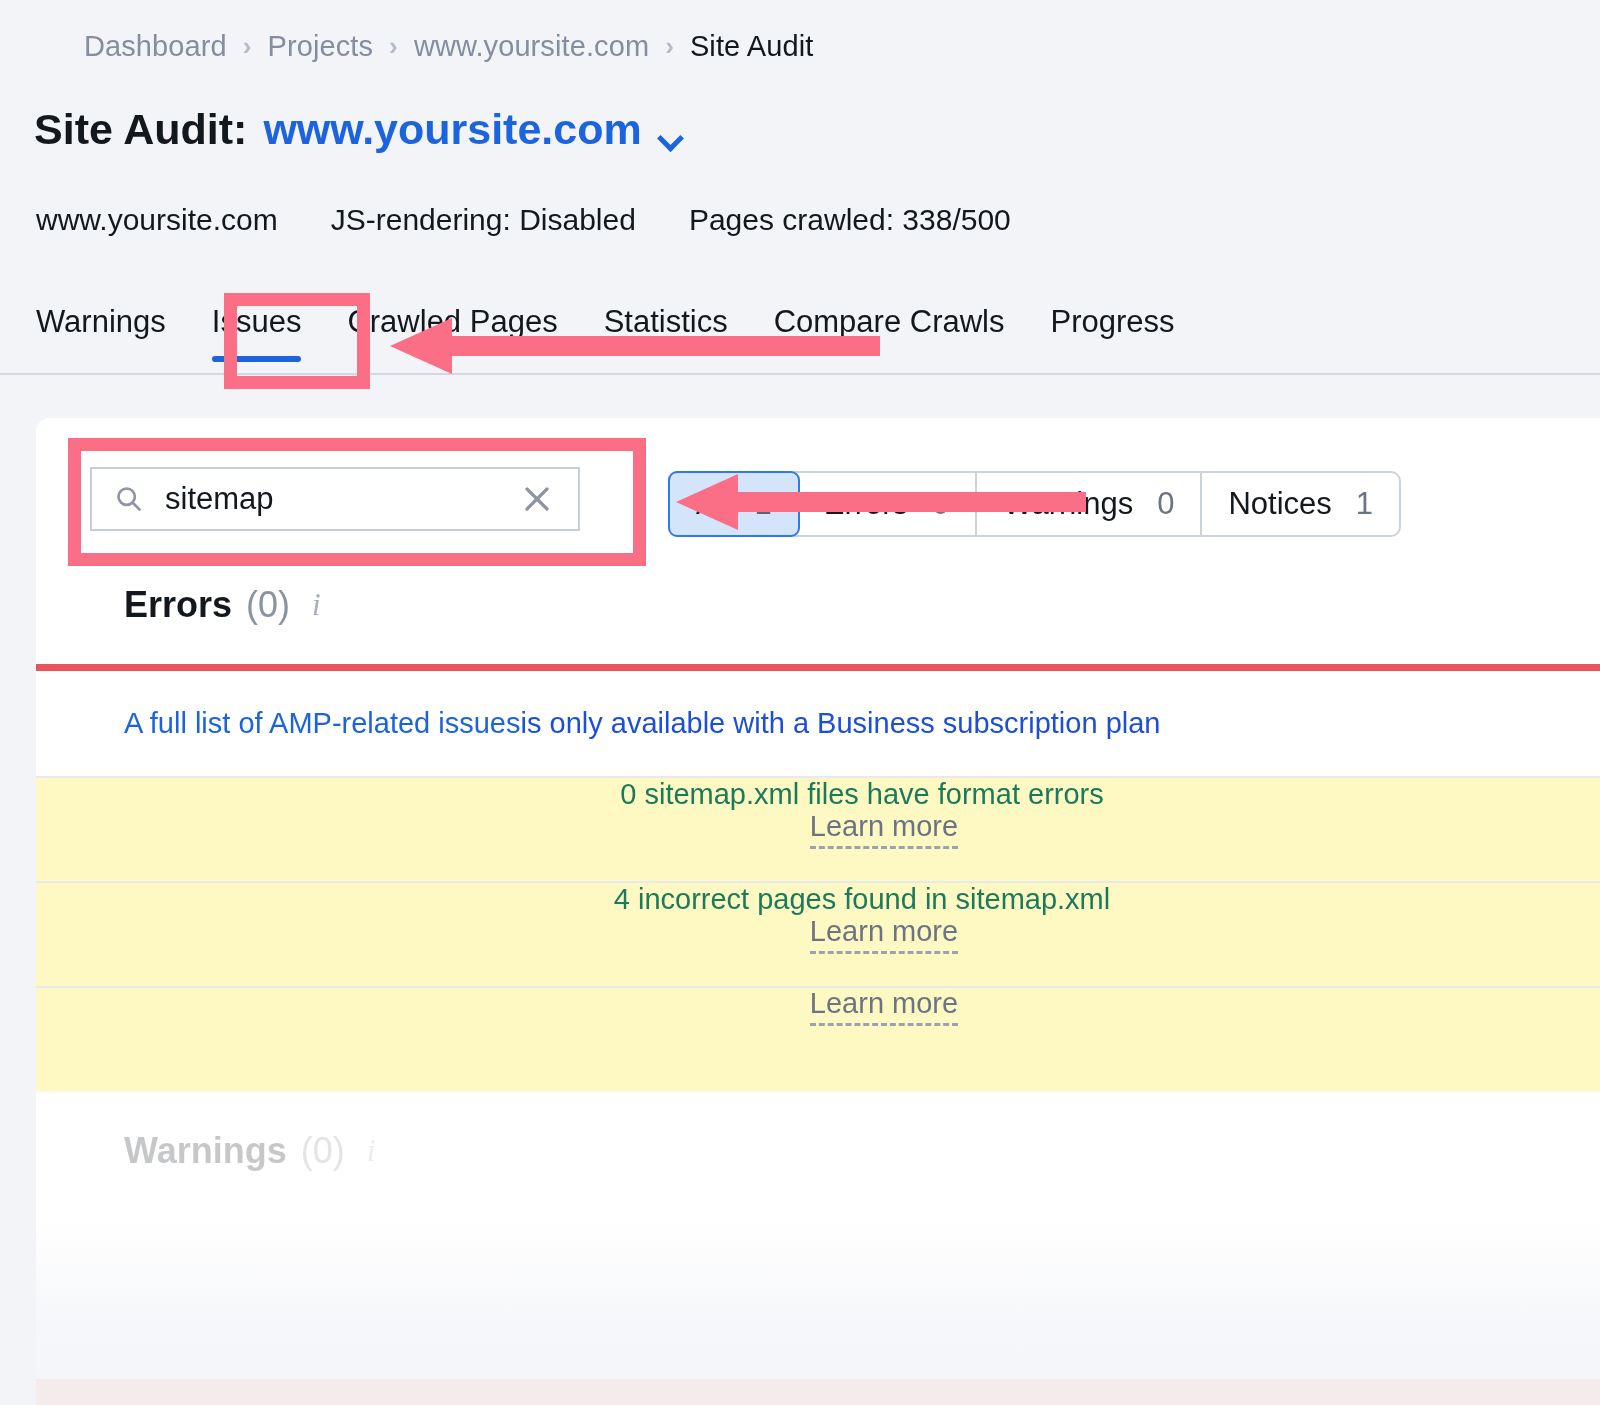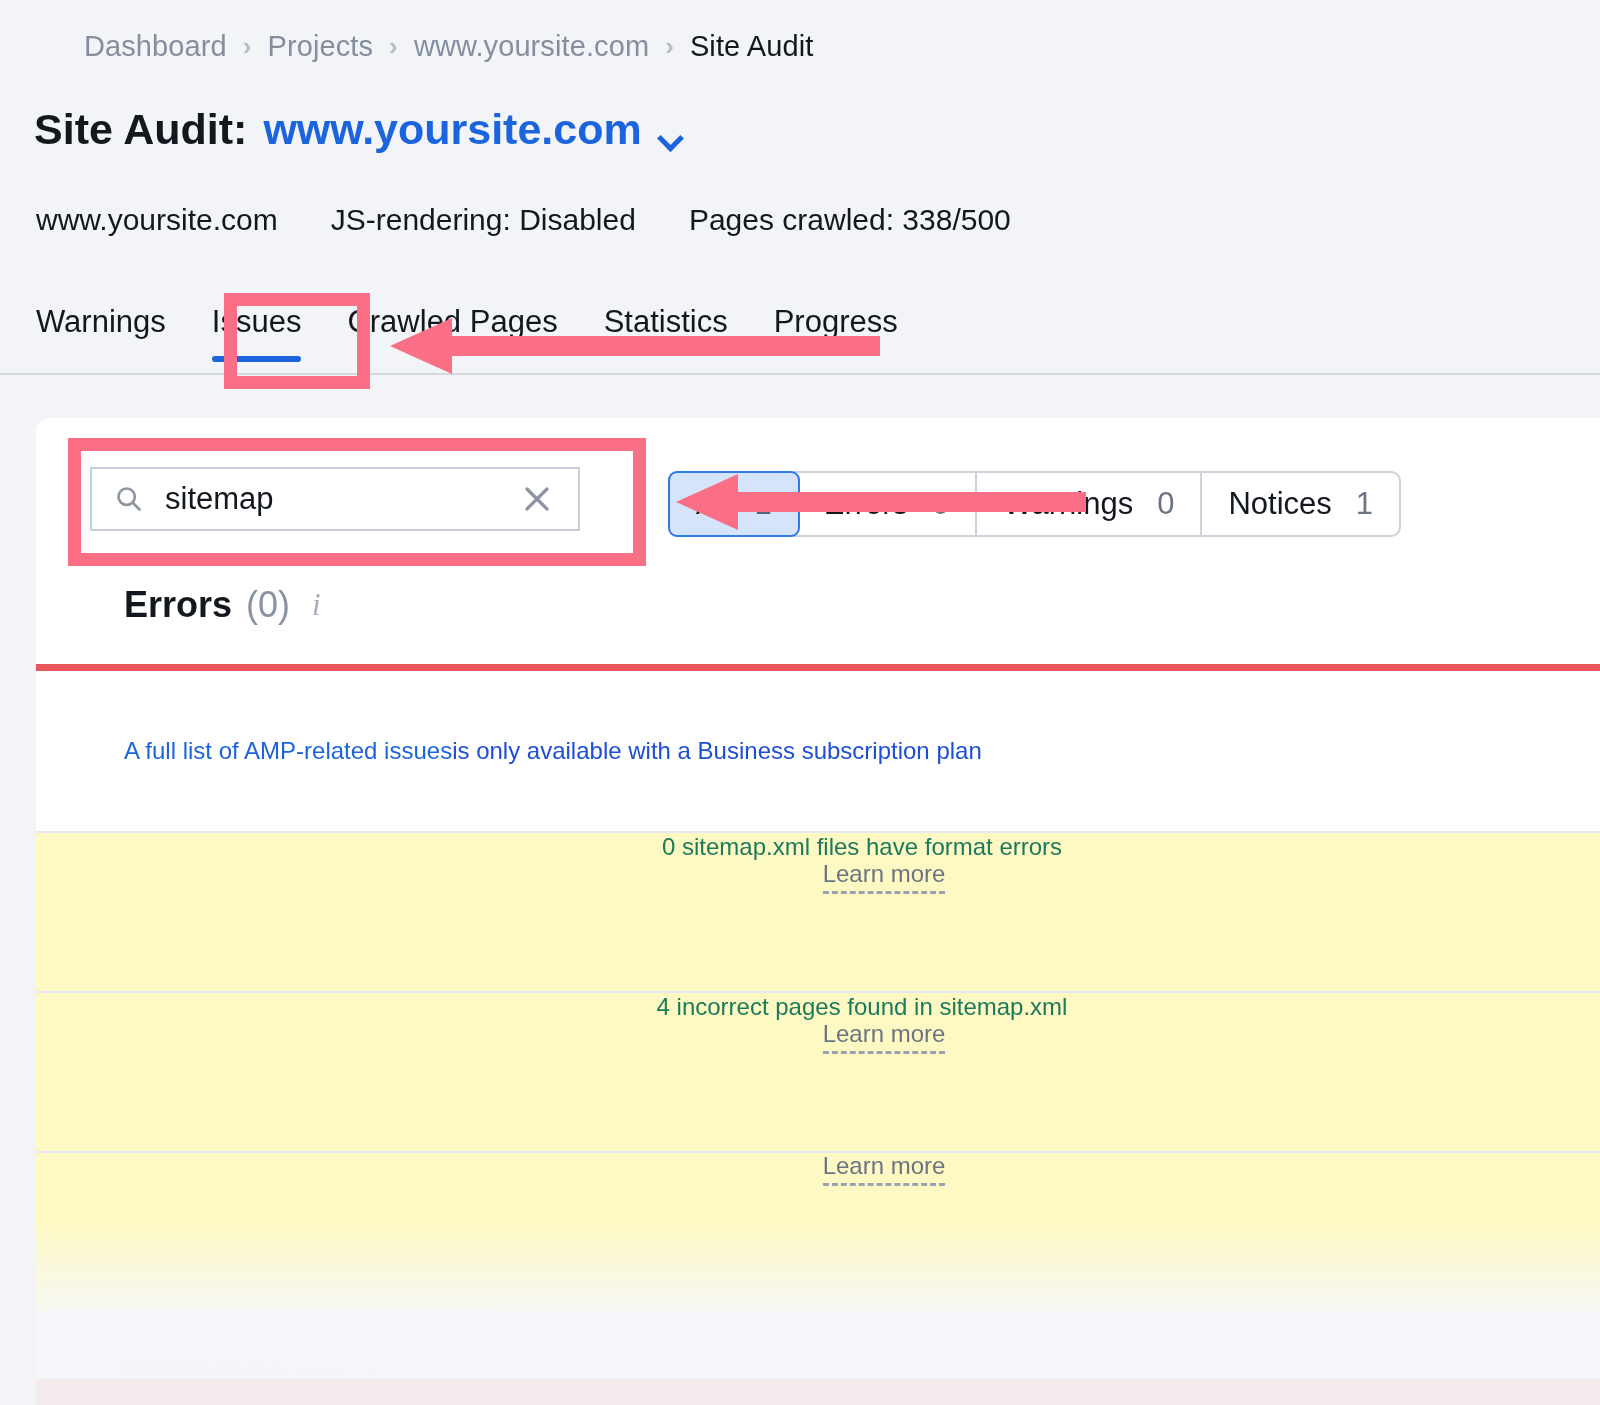--- a/index.html
+++ b/index.html
@@ -217,23 +217,23 @@
     color: #a7aeba;
     font-size: 31px;
     margin-left: 8px;
   }
   .rule-red { height: 7px; background: #e8565c; }
 
   
   .row {
     display: flex;
     align-items: center;
-    height: 160px;
+    height: 105px;
     padding-left: 88px;
-    font-size: 24px;
+    font-size: 29px;
     box-sizing: border-box;
     border-top: 2px solid #e6eaf0;
   }
   .row.first { border-top: none; background: #ffffff; }
   .row.striped { background: #fef9c3; flex-direction: column; }
   .row .link-blue { color: #1c64dd; }
   .row .plain { color: #1d4ed8; }
   .row .green { color: #1c7a5c; }
   .learn-more {
     margin-left: 44px;
@@ -308,20 +308,23 @@
     <span>Issues</span>
     <span class="tab-underline"></span>
   </div>
   <div class="tab">
     <span>Crawled Pages</span>
   </div>
   <div class="tab">
     <span>Statistics</span>
   </div>
   <div class="tab">
+    <span>Compare Crawls</span>
+  </div>
+  <div class="tab">
     <span>Progress</span>
   </div>
 </div>
 <div class="tabs-rule"></div>
 
 <div class="card">
 
   <div class="toolbar">
     <div class="search-wrap">
       <svg class="search-icon" viewBox="0 0 24 24">

